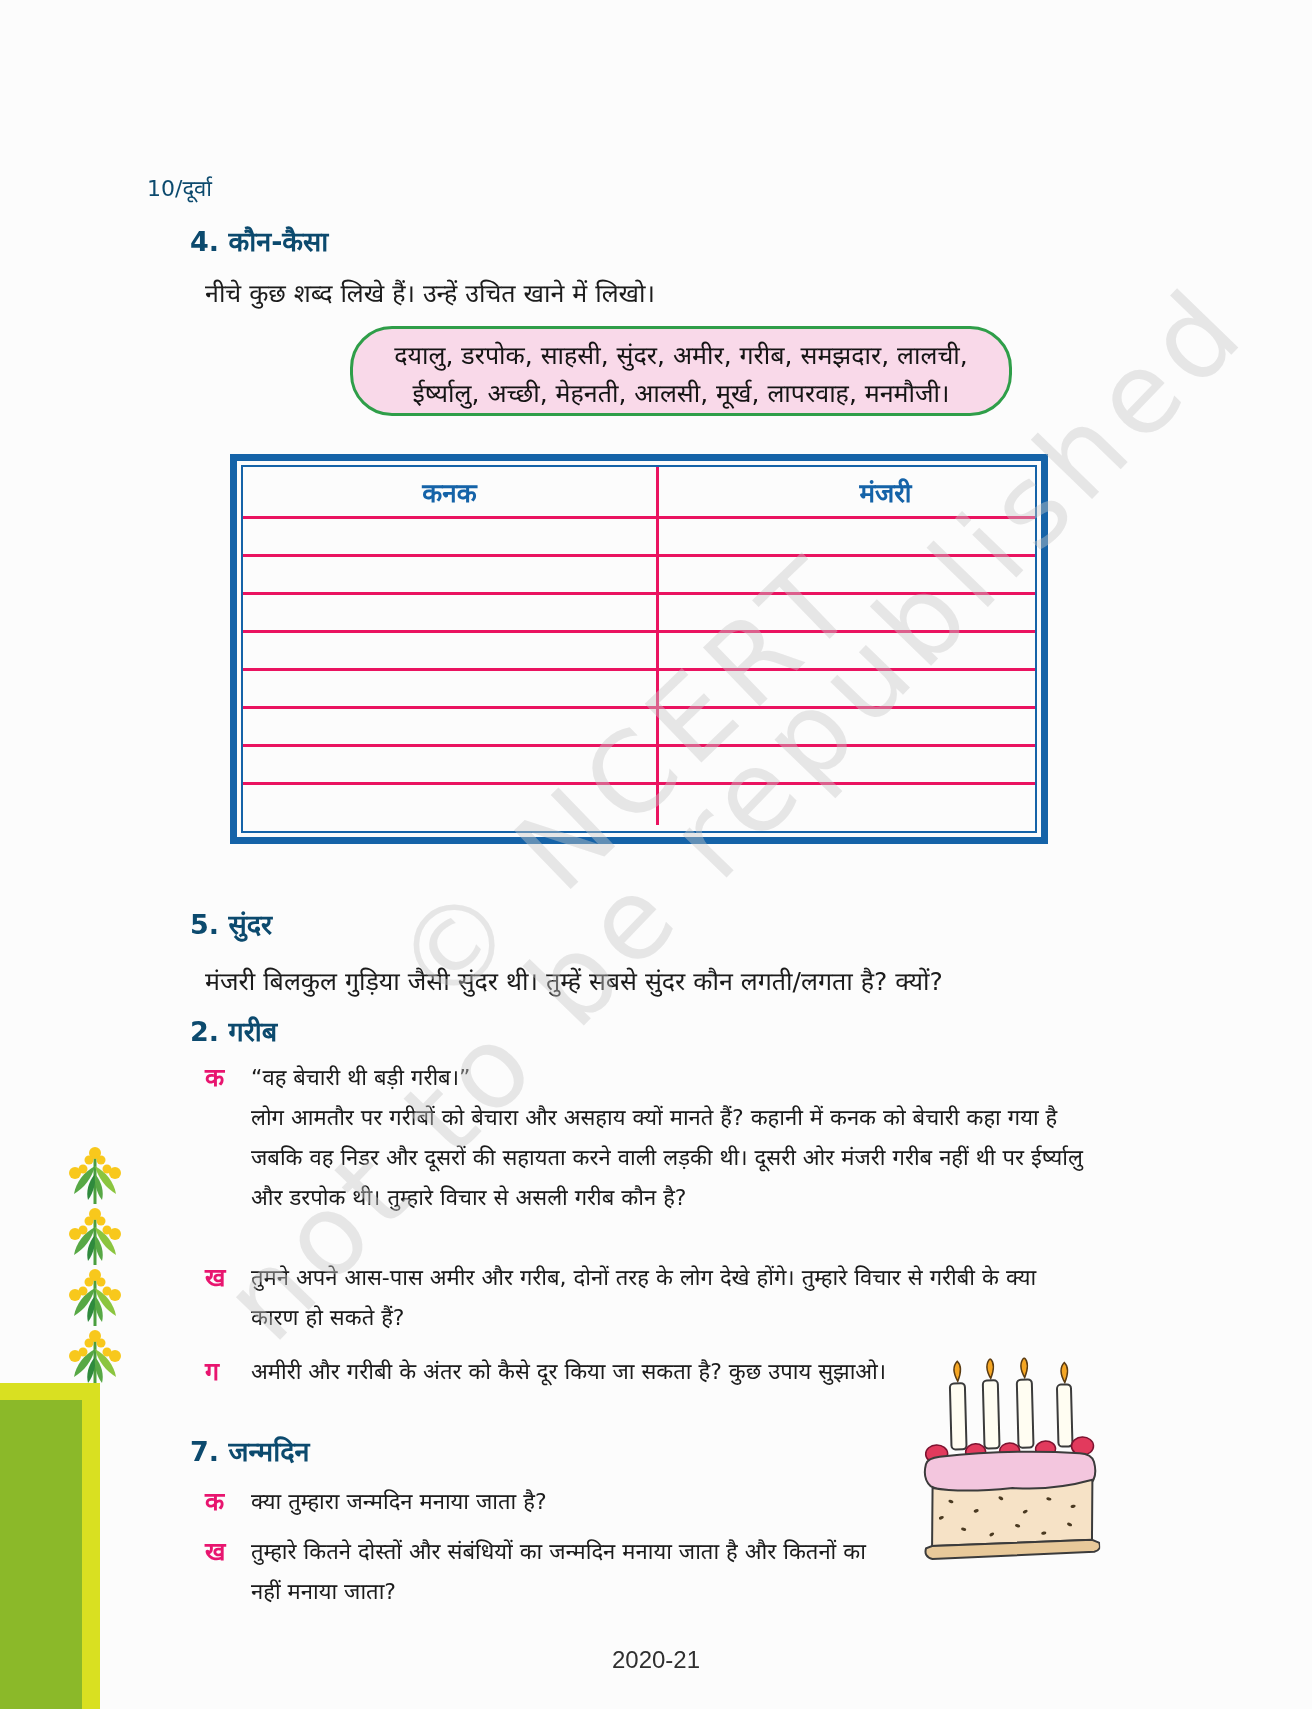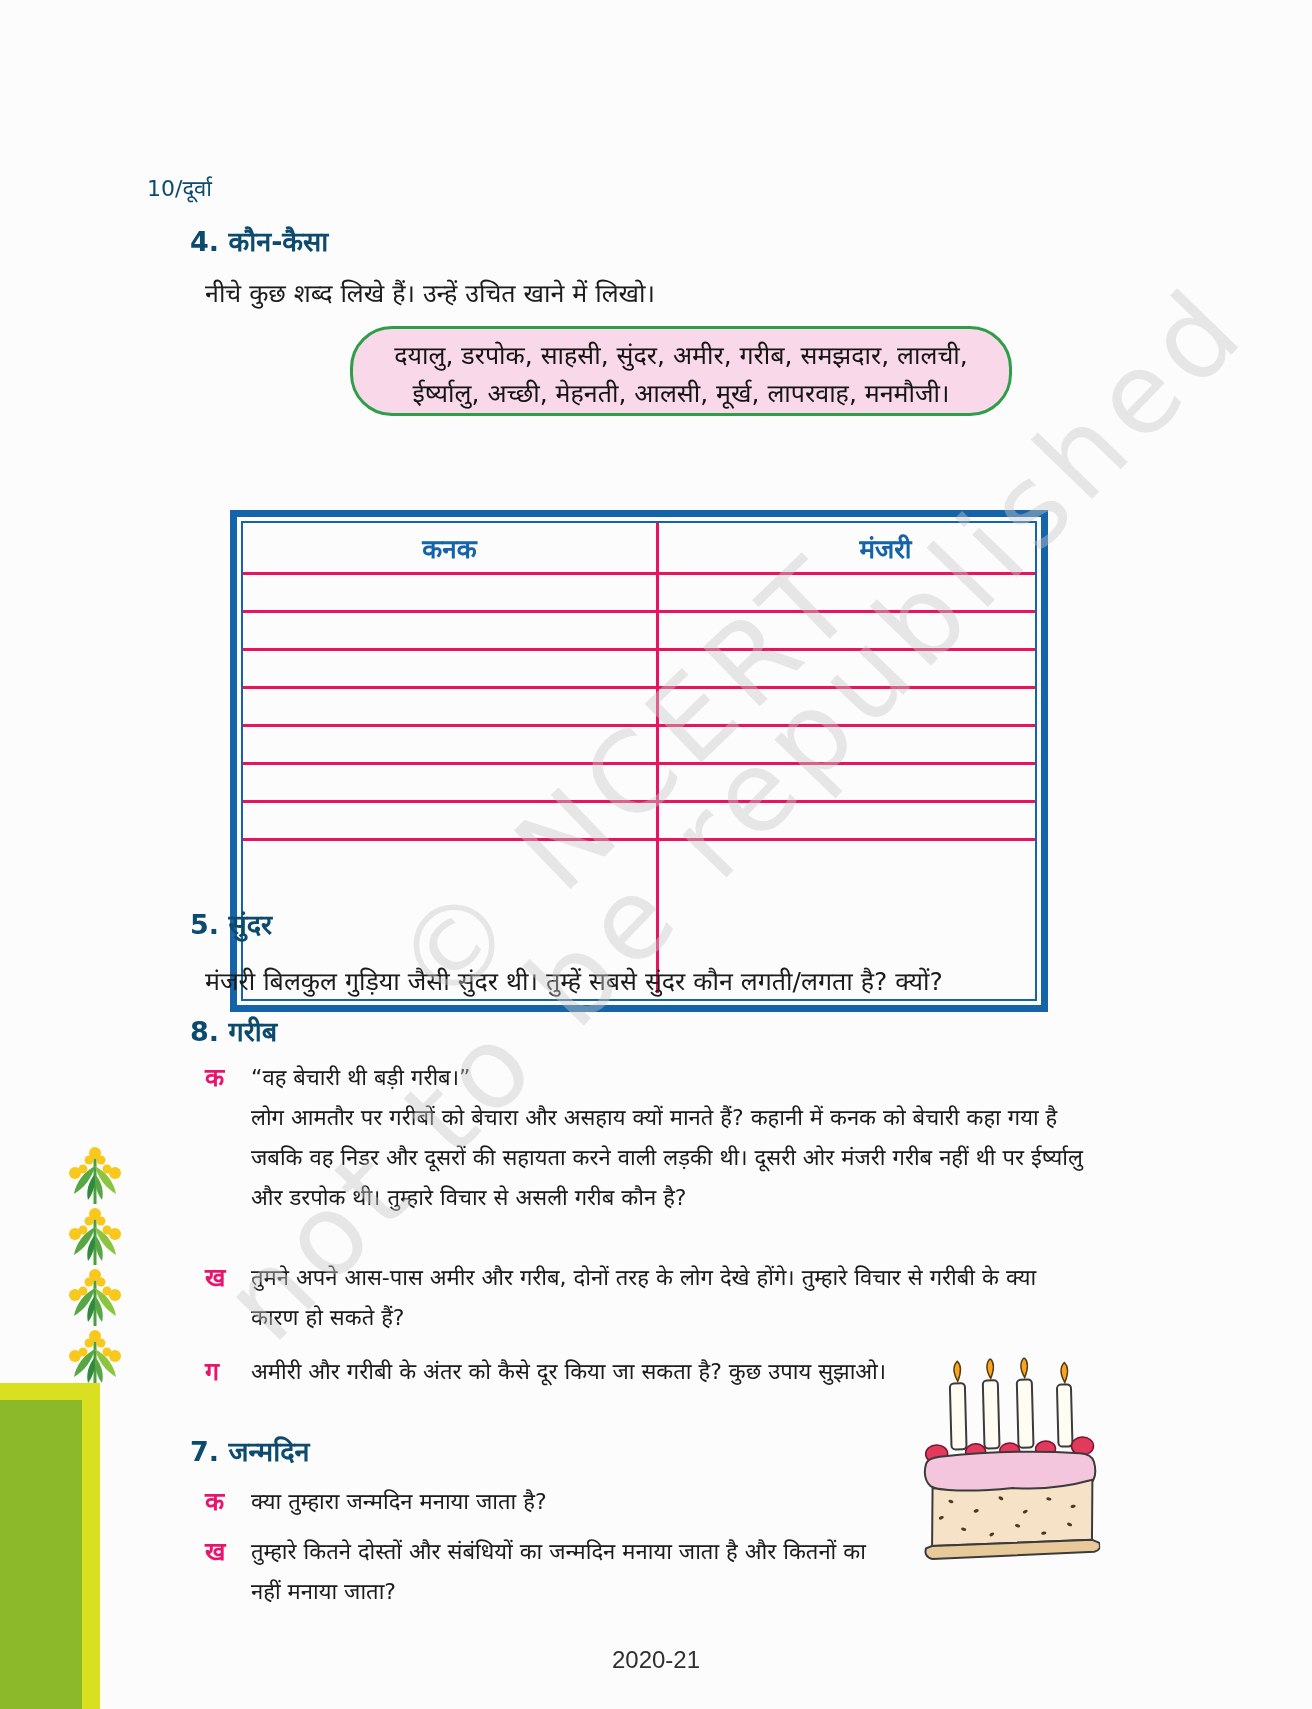--- a/index.html
+++ b/index.html
@@ -22,21 +22,21 @@
   
   .word-box{
     left:350px;top:326px;width:656px;height:84px;
     background:#f9d9e9;border:3px solid #2f9e49;border-radius:42px;
     display:flex;flex-direction:column;justify-content:flex-end;align-items:center;
     font-size:25px;line-height:38px;color:#141414;
   }
 
   
   .kk-table{
-    left:230px;top:510px;width:818px;height:502px;
+    left:230px;top:454px;width:818px;height:390px;
     border:7px solid #1563a8;box-sizing:border-box;background:transparent;
   }
   .kk-inner{
     position:absolute;left:4px;top:4px;right:4px;bottom:4px;
     border:2px solid #1563a8;
   }
   .kk-head{
     position:relative;height:49px;border-bottom:3px solid #ea1360;
     display:flex;
   }
@@ -107,21 +107,21 @@
         <div class="t-row"></div>
         <div class="t-row t-row-last"></div>
       </div>
     <div class="kk-divider"></div>
   </div>
 </div>
 
 <div class="abs sec-heading" style="left:190px;top:905px;">5. सुंदर</div>
 <div class="abs body-text nowrap" style="left:205px;top:950px;">मंजरी बिलकुल गुड़िया जैसी सुंदर थी। तुम्हें सबसे सुंदर कौन लगती/लगता है? क्यों?</div>
 
-<div class="abs sec-heading" style="left:190px;top:1012px;">8. गरीब</div>
+<div class="abs sec-heading" style="left:190px;top:1012px;">2. गरीब</div>
 
 <div class="abs q-item" style="left:205px;top:1058px;width:880px;">
   <div class="q-label">क</div>
   <div class="q-body" style="width:834px;">
     <div>“वह बेचारी थी बड़ी गरीब।”</div>
     <div>लोग आमतौर पर गरीबों को बेचारा और असहाय क्यों मानते हैं? कहानी में कनक को बेचारी कहा गया है जबकि वह निडर और दूसरों की सहायता करने वाली लड़की थी। दूसरी ओर मंजरी गरीब नहीं थी पर ईर्ष्यालु और डरपोक थी। तुम्हारे विचार से असली गरीब कौन है?</div>
   </div>
 </div>
 
 <div class="abs q-item" style="left:205px;top:1258px;width:880px;">

